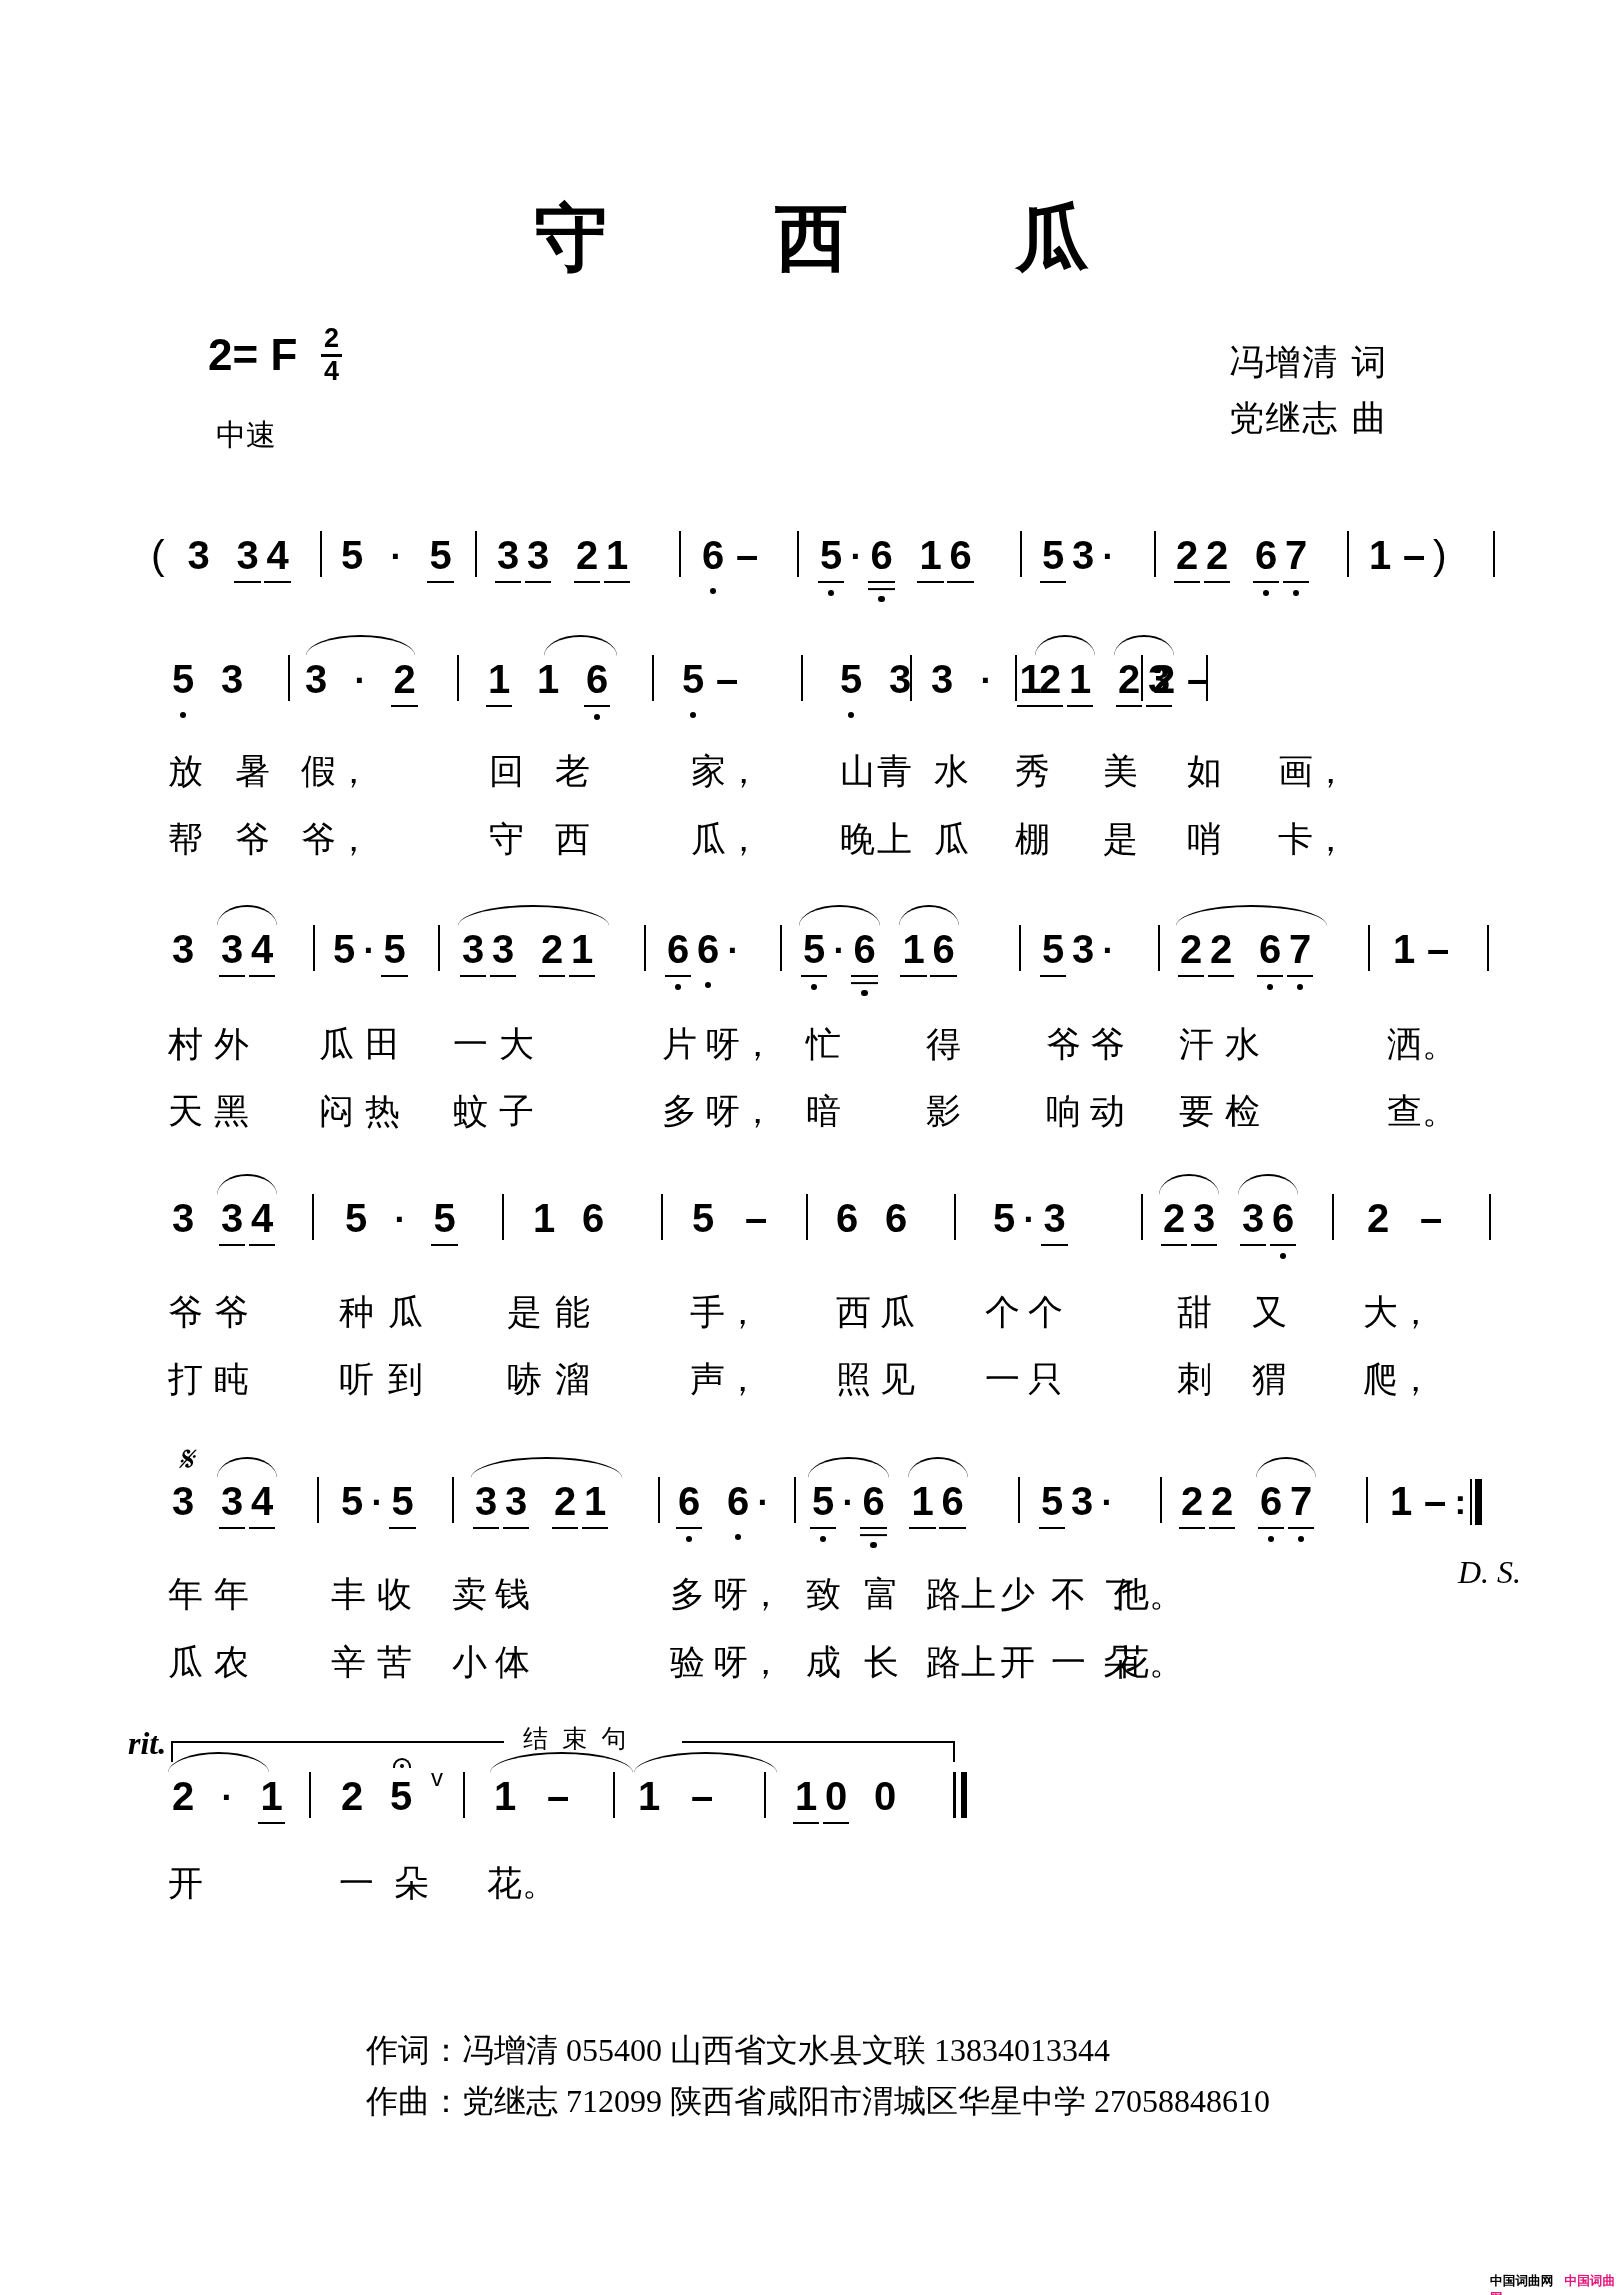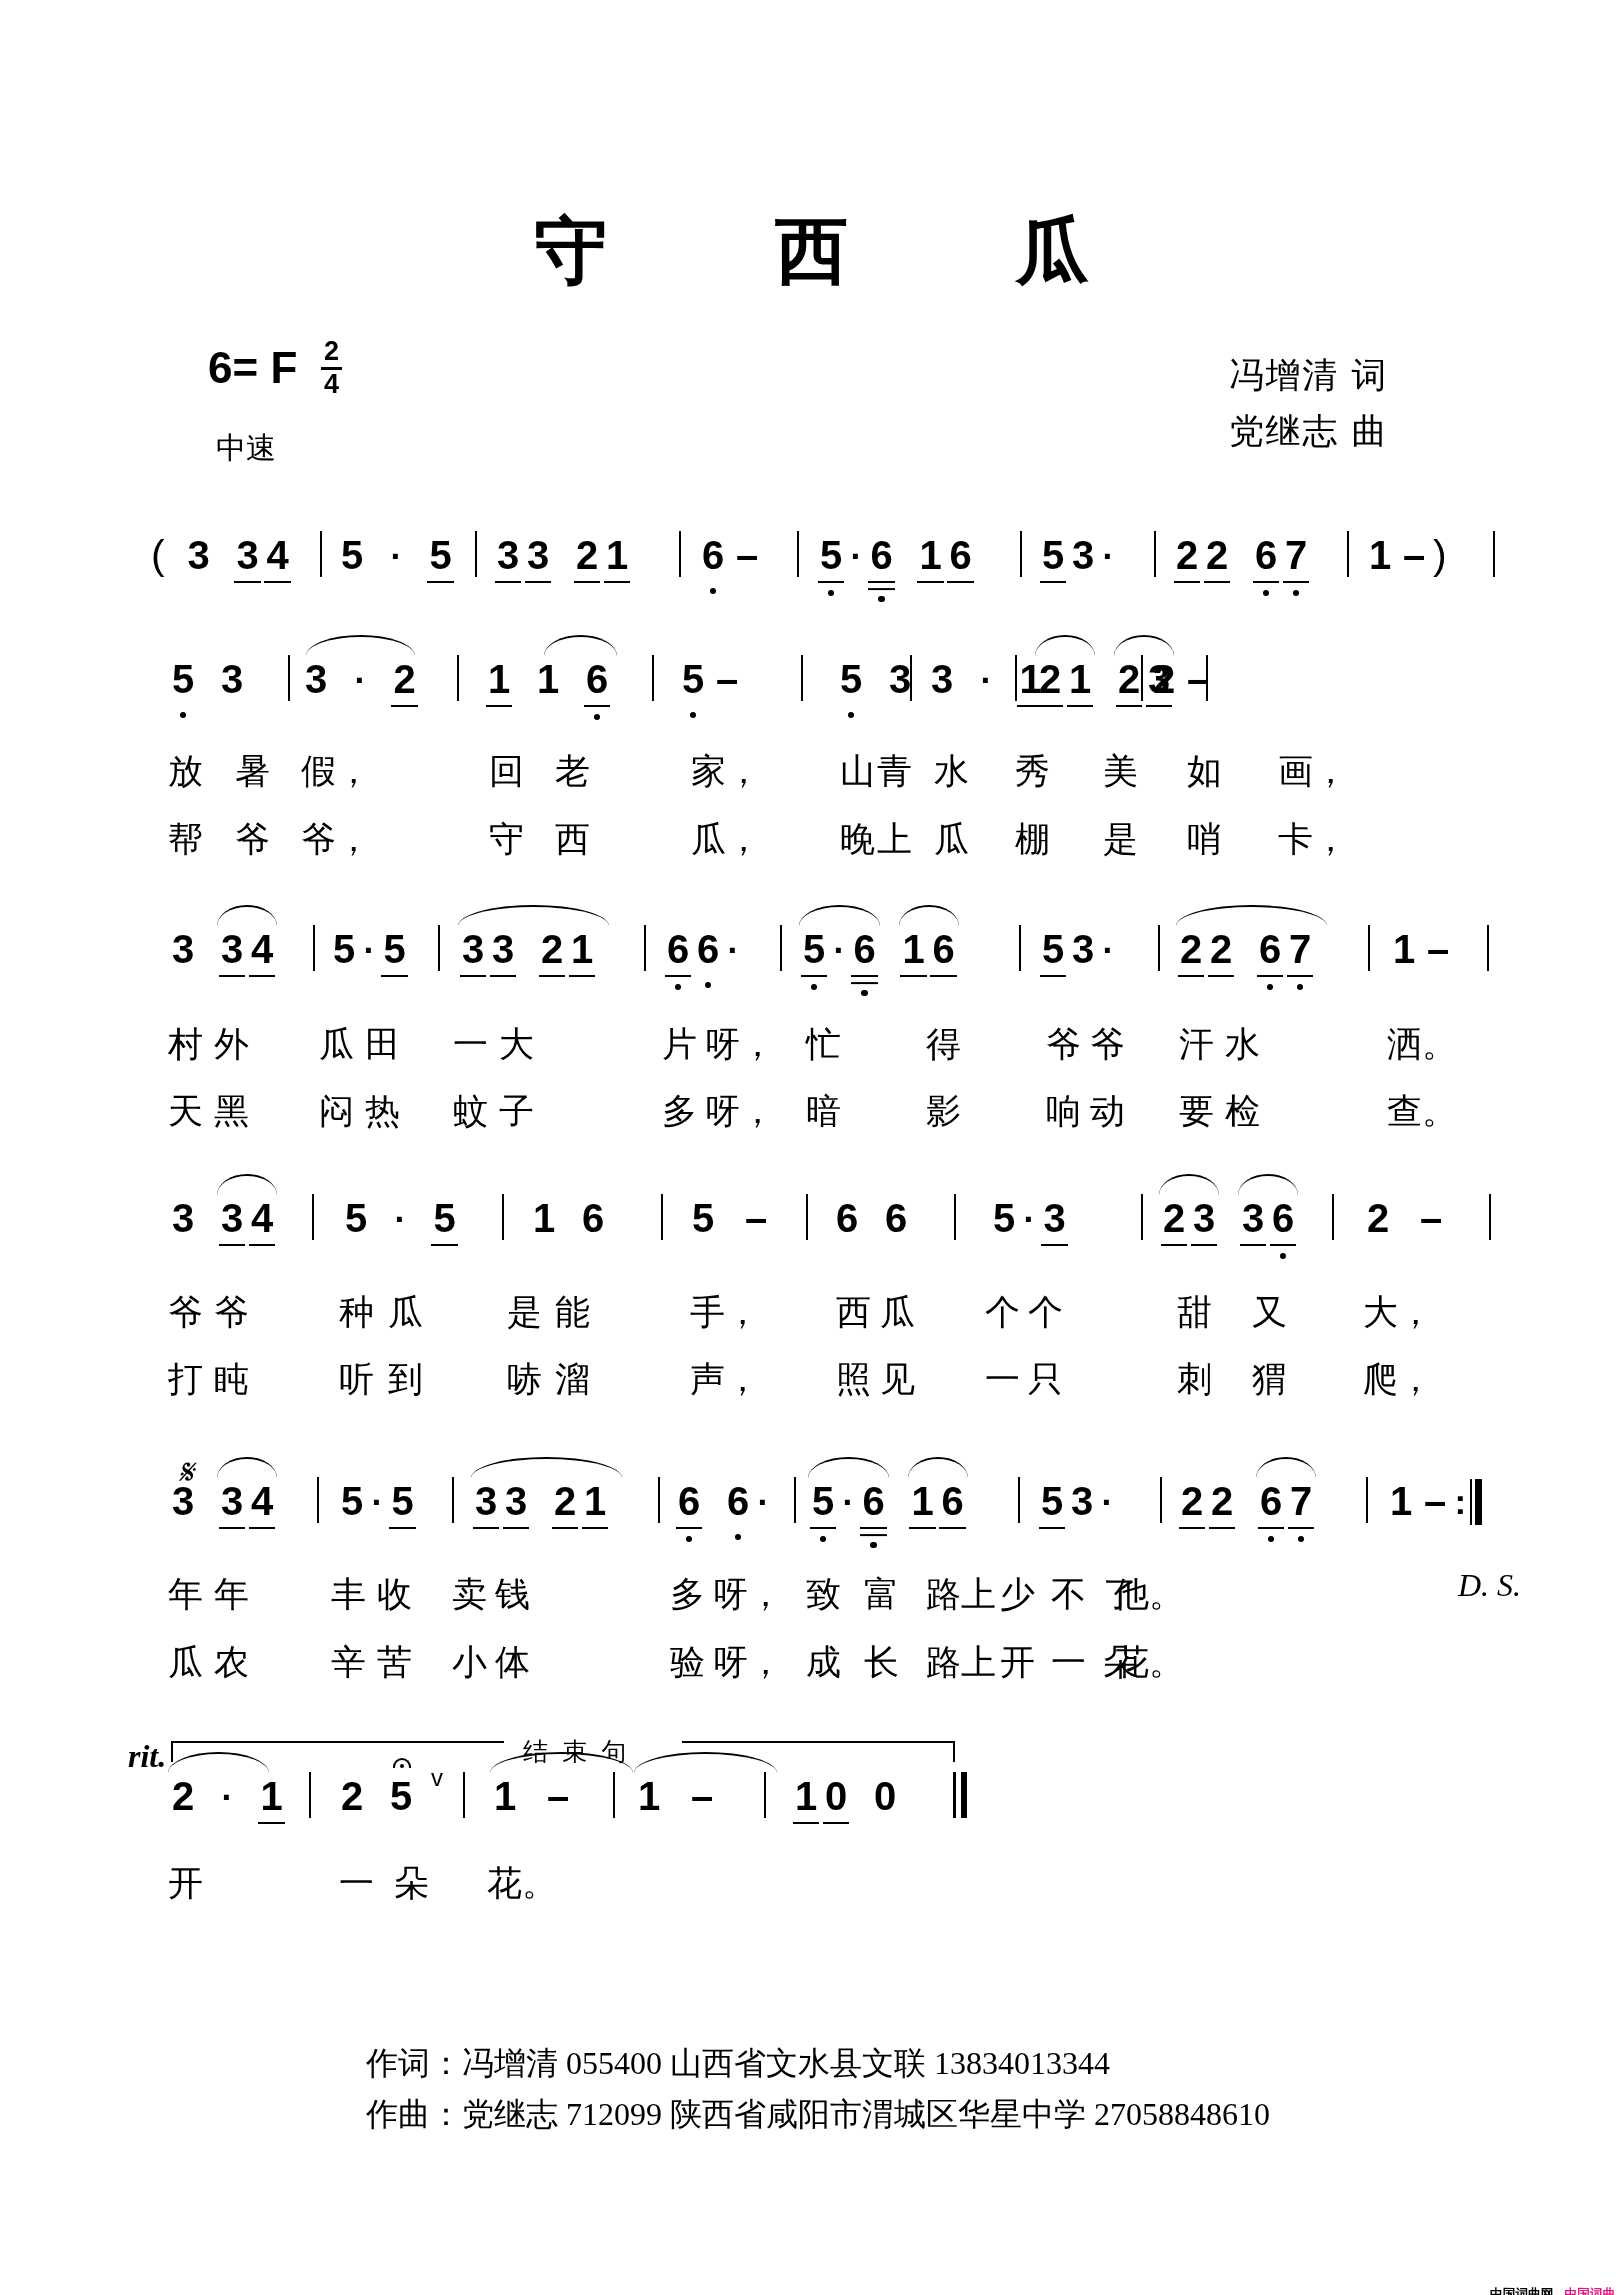--- a/index.html
+++ b/index.html
@@ -1,18 +1,18 @@
 <!DOCTYPE html>
 <html style="font-size:12.7px"><head>
 <meta charset="utf-8">
 <style>
   html,body{margin:0;padding:0;background:#fff;}
   body{width:1623px;height:2295px;position:relative;overflow:hidden;color:#000;
        font-family:"DejaVu Sans","Liberation Sans",sans-serif;}
-  .abs{position:absolute;margin-top:13px;}
+  .abs{position:absolute;}
   .title{left:0;width:1623px;top:190px;text-align:center;font-size:73px;font-weight:bold;letter-spacing:71px;
          font-family:"DejaVu Sans",sans-serif;padding-left:71px;box-sizing:border-box;}
   .key{left:208px;top:325px;font-size:41px;font-weight:bold;font-family:"Liberation Sans",sans-serif;display:flex;align-items:center;}
   .key .one{font-size:44px;}
   .frac{display:inline-flex;flex-direction:column;align-items:center;margin-left:24px;font-size:27px;line-height:27px;font-weight:bold;}
   .frac .bar{width:20.6px;height:3.2px;background:#000;margin:1.6px 0;}
   .tempo{left:216px;top:415px;font-size:30px;font-family:"DejaVu Serif",serif;}
   .credit{left:1229px;font-size:35px;font-family:"DejaVu Serif",serif;letter-spacing:1.6px;}
   .row{position:absolute;left:0;width:1623px;height:71px;}
   .m{position:absolute;top:0;height:71px;display:flex;align-items:center;justify-content:flex-start;}
@@ -45,21 +45,21 @@
   .fermata{position:absolute;left:50%;margin-left:-8px;top:-3.2px;width:14.3px;height:8px;border:2.4px solid #000;border-bottom:none;border-radius:9.5px 9.5px 0 0;}
   .fermata::after{content:"";position:absolute;left:4.8px;top:4px;width:4px;height:4px;border-radius:50%;background:#000;}
   .breath{position:absolute;font-family:"Liberation Sans",sans-serif;font-size:24px;}
   .repeat{display:inline-flex;align-items:center;}
 </style>
 </head>
 <body>
 
 <div class="abs title">守 西 瓜</div>
 <div class="abs key">
-  <span class="one">6= F</span>
+  <span class="one">2= F</span>
   <span class="frac">
     <span>2</span>
     <span class="bar"></span>
     <span>4</span>
   </span>
 </div>
 <div class="abs tempo">中速</div>
 <div class="abs credit" style="top:339px">冯增清 词</div>
 <div class="abs credit" style="top:395px">党继志 曲</div>
 

